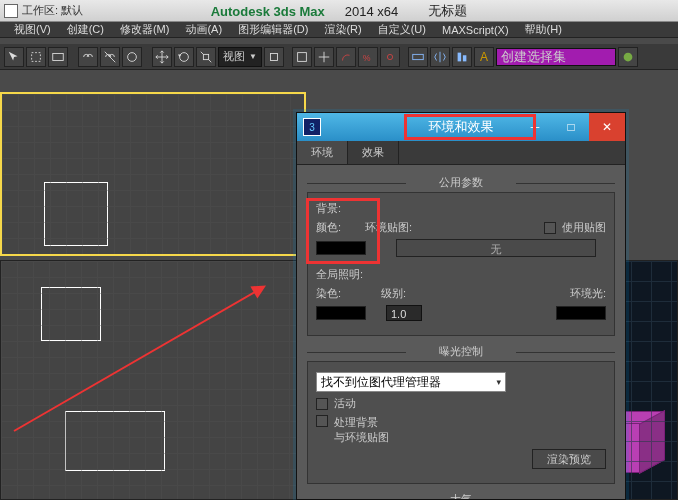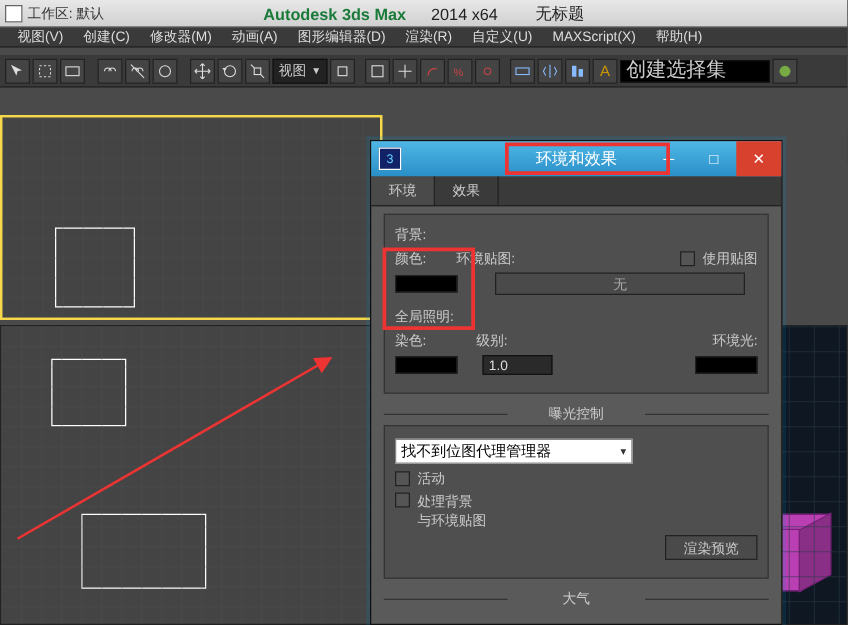--- a/index.html
+++ b/index.html
@@ -9,21 +9,21 @@
   .title-green { color:#1a7a3a; font-weight:bold; }
   .title-rest { color:#222; margin-left:20px; }
   .topbar-left { position:absolute; left:4px; top:3px; display:flex; gap:4px; align-items:center; }
   .topbar-left .sq { width:14px; height:14px; background:#fff; border:1px solid #666; }
   .menubar { position:absolute; top:22px; left:0; right:0; height:16px; background:#3a3a3a; display:flex; align-items:center; padding:0 6px; gap:0; border-bottom:1px solid #222;}
   .menubar .mi { color:#ddd; padding:3px 8px; cursor:pointer; white-space:nowrap;}
   .toolbar { position:absolute; top:44px; left:0; right:0; height:26px; background:#3a3a3a; display:flex; align-items:center; padding:2px 4px; gap:2px; border-bottom:1px solid #222;}
   .tb { width:20px; height:20px; background:#444; border:1px solid #222; display:flex; align-items:center; justify-content:center; color:#bbb; font-size:12px;}
   .tb svg { width:14px; height:14px; }
   .tb-sel { display:flex; align-items:center; background:#222; border:1px solid #111; height:20px; padding:0 4px; gap:4px; font-size:11px; color:#ccc;}
-  .tb-field { background:#000000; border:1px solid #111; height:18px; padding:0 4px; color:#ccc; min-width:120px; display:flex; align-items:center; font-size:16px; }
+  .tb-field { background:#a21caf; border:1px solid #111; height:18px; padding:0 4px; color:#ccc; min-width:120px; display:flex; align-items:center; font-size:13px; }
   .subbar { position:absolute; top:70px; left:0; right:0; height:22px; background:#3a3a3a; display:flex; align-items:center; padding:0 10px; gap:40px; border-bottom:1px solid #222; color:#ccc;margin-top:37px;}
   .viewport-area { position:absolute; top:92px; left:0; right:0; bottom:0; background:#4a4a4a; }
   .vp { position:absolute; background:#444; border:1px solid #222; }
   .vp-top { top:0; left:0; width:306px; height:164px; }
   .vp-top::after, .vp-bottom::after { content:""; position:absolute; inset:0; background-image:linear-gradient(#555 1px,transparent 1px),linear-gradient(90deg,#555 1px,transparent 1px); background-size:16px 16px; opacity:.35;}
   .vp-top.active { border:2px solid #f6d84a; }
   .vp-bottom { top:168px; left:0; width:306px; bottom:0; }
   .vp-right { top:168px; left:310px; bottom:0; right:0; background:#0e1722; }
   .vp-right::after { content:""; position:absolute; inset:0; background-image:linear-gradient(#2a3a4a 1px,transparent 1px),linear-gradient(90deg,#2a3a4a 1px,transparent 1px); background-size:20px 20px; opacity:.6;}
   .box-outline { position:absolute; border:1px solid #fff; }
@@ -41,21 +41,21 @@
   .dlg-tab.active { background:#4a4a4a; }
   .dlg-body { padding:6px 10px 0 10px; color:#ccc; font-size:11px; overflow:hidden; height:calc(100% - 52px);}
   .section-title { text-align:center; color:#ccc; font-size:11px; margin:4px 0 2px; position:relative;}
   .section-title::before, .section-title::after { content:""; position:absolute; top:50%; width:32%; height:1px; background:#333;}
   .section-title::before { left:0;} .section-title::after { right:0;}
   .group { border:1px solid #333; padding:6px 8px 10px; margin-bottom:8px; background:#4f4f4f;}
   .row { display:flex; align-items:center; gap:6px; margin:4px 0;}
   .swatch { width:50px; height:14px; background:#000; border:1px solid #222;}
   .swatch-wide { width:130px; height:18px; background:#4a4a4a; border:1px solid #222; text-align:center; line-height:18px; color:#aaa; }
   .chk { width:12px; height:12px; border:1px solid #222; background:#555; display:inline-block;}
-  .spin { width:56px; height:16px; background:#2a2a2a; border:1px solid #111; color:#ddd; padding:0 4px; font-size:11px; line-height:16px;}
+  .spin { width:36px; height:16px; background:#2a2a2a; border:1px solid #111; color:#ddd; padding:0 4px; font-size:11px; line-height:16px;}
   .select { width:190px; height:20px; background:#fff; color:#000; border:1px solid #888; padding:1px 4px; display:flex; align-items:center; justify-content:space-between; font-size:12px;}
   .btn { height:20px; background:#4a4a4a; border:1px solid #222; color:#ccc; padding:0 14px; display:inline-flex; align-items:center; }
   .red-box { position:absolute; border:3px solid #e33; pointer-events:none; }
   .arrow { position:absolute; width:260px; height:2px; background:#e33; transform-origin:left center; }
   .arrow::after { content:""; position:absolute; right:-10px; top:-6px; border:7px solid transparent; border-left:14px solid #e33;}
   .label { color:#ccc; }
 </style>
 </head>
 <body>
 
@@ -228,20 +228,21 @@
       <div>─</div>
       <div>□</div>
       <div class="dlg-close">✕</div>
     </div>
   </div>
   <div class="dlg-tabs">
     <div class="dlg-tab active">环境</div>
     <div class="dlg-tab">效果</div>
   </div>
   <div class="dlg-body">
+    <div class="section-title">公用参数</div>
     <div class="group">
       <div class="label" style="margin-top:2px;">背景:</div>
       <div class="row">
         <span class="label">颜色:</span>
         <span style="width:12px"></span>
         <span class="label">环境贴图:</span>
         <span style="flex:1"></span>
         <span class="chk"></span>
         <span class="label">使用贴图</span>
       </div>

